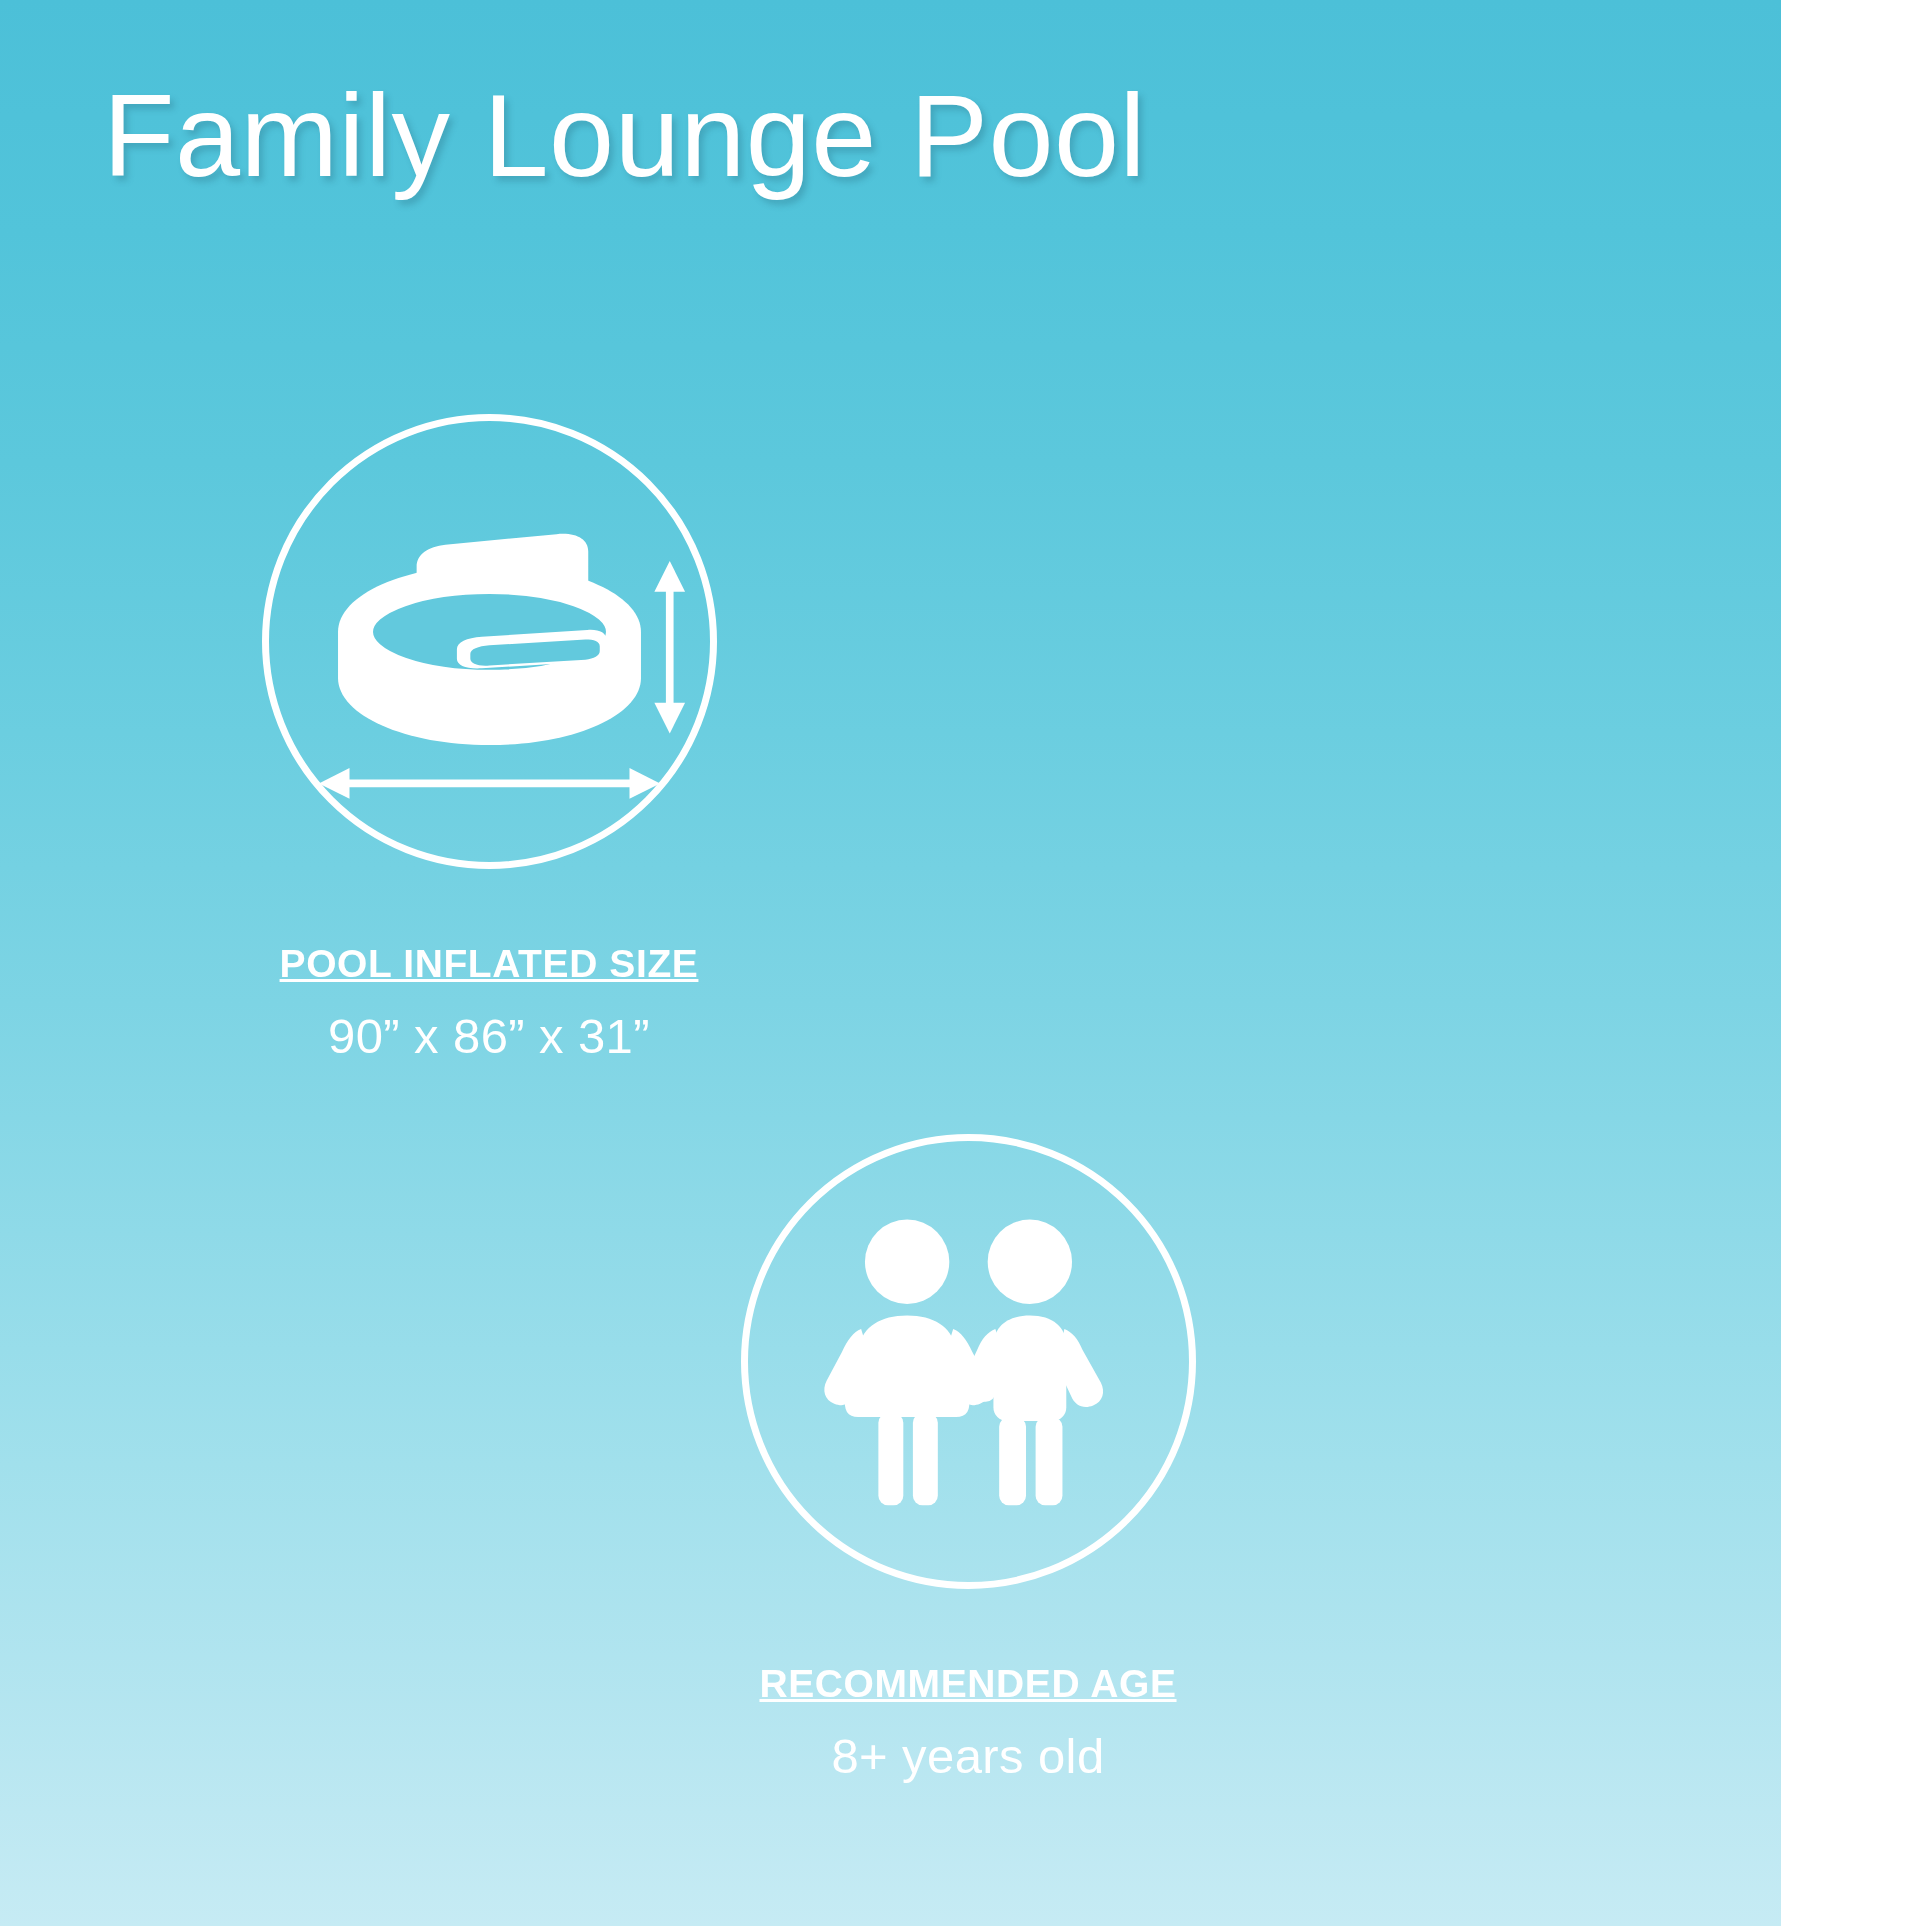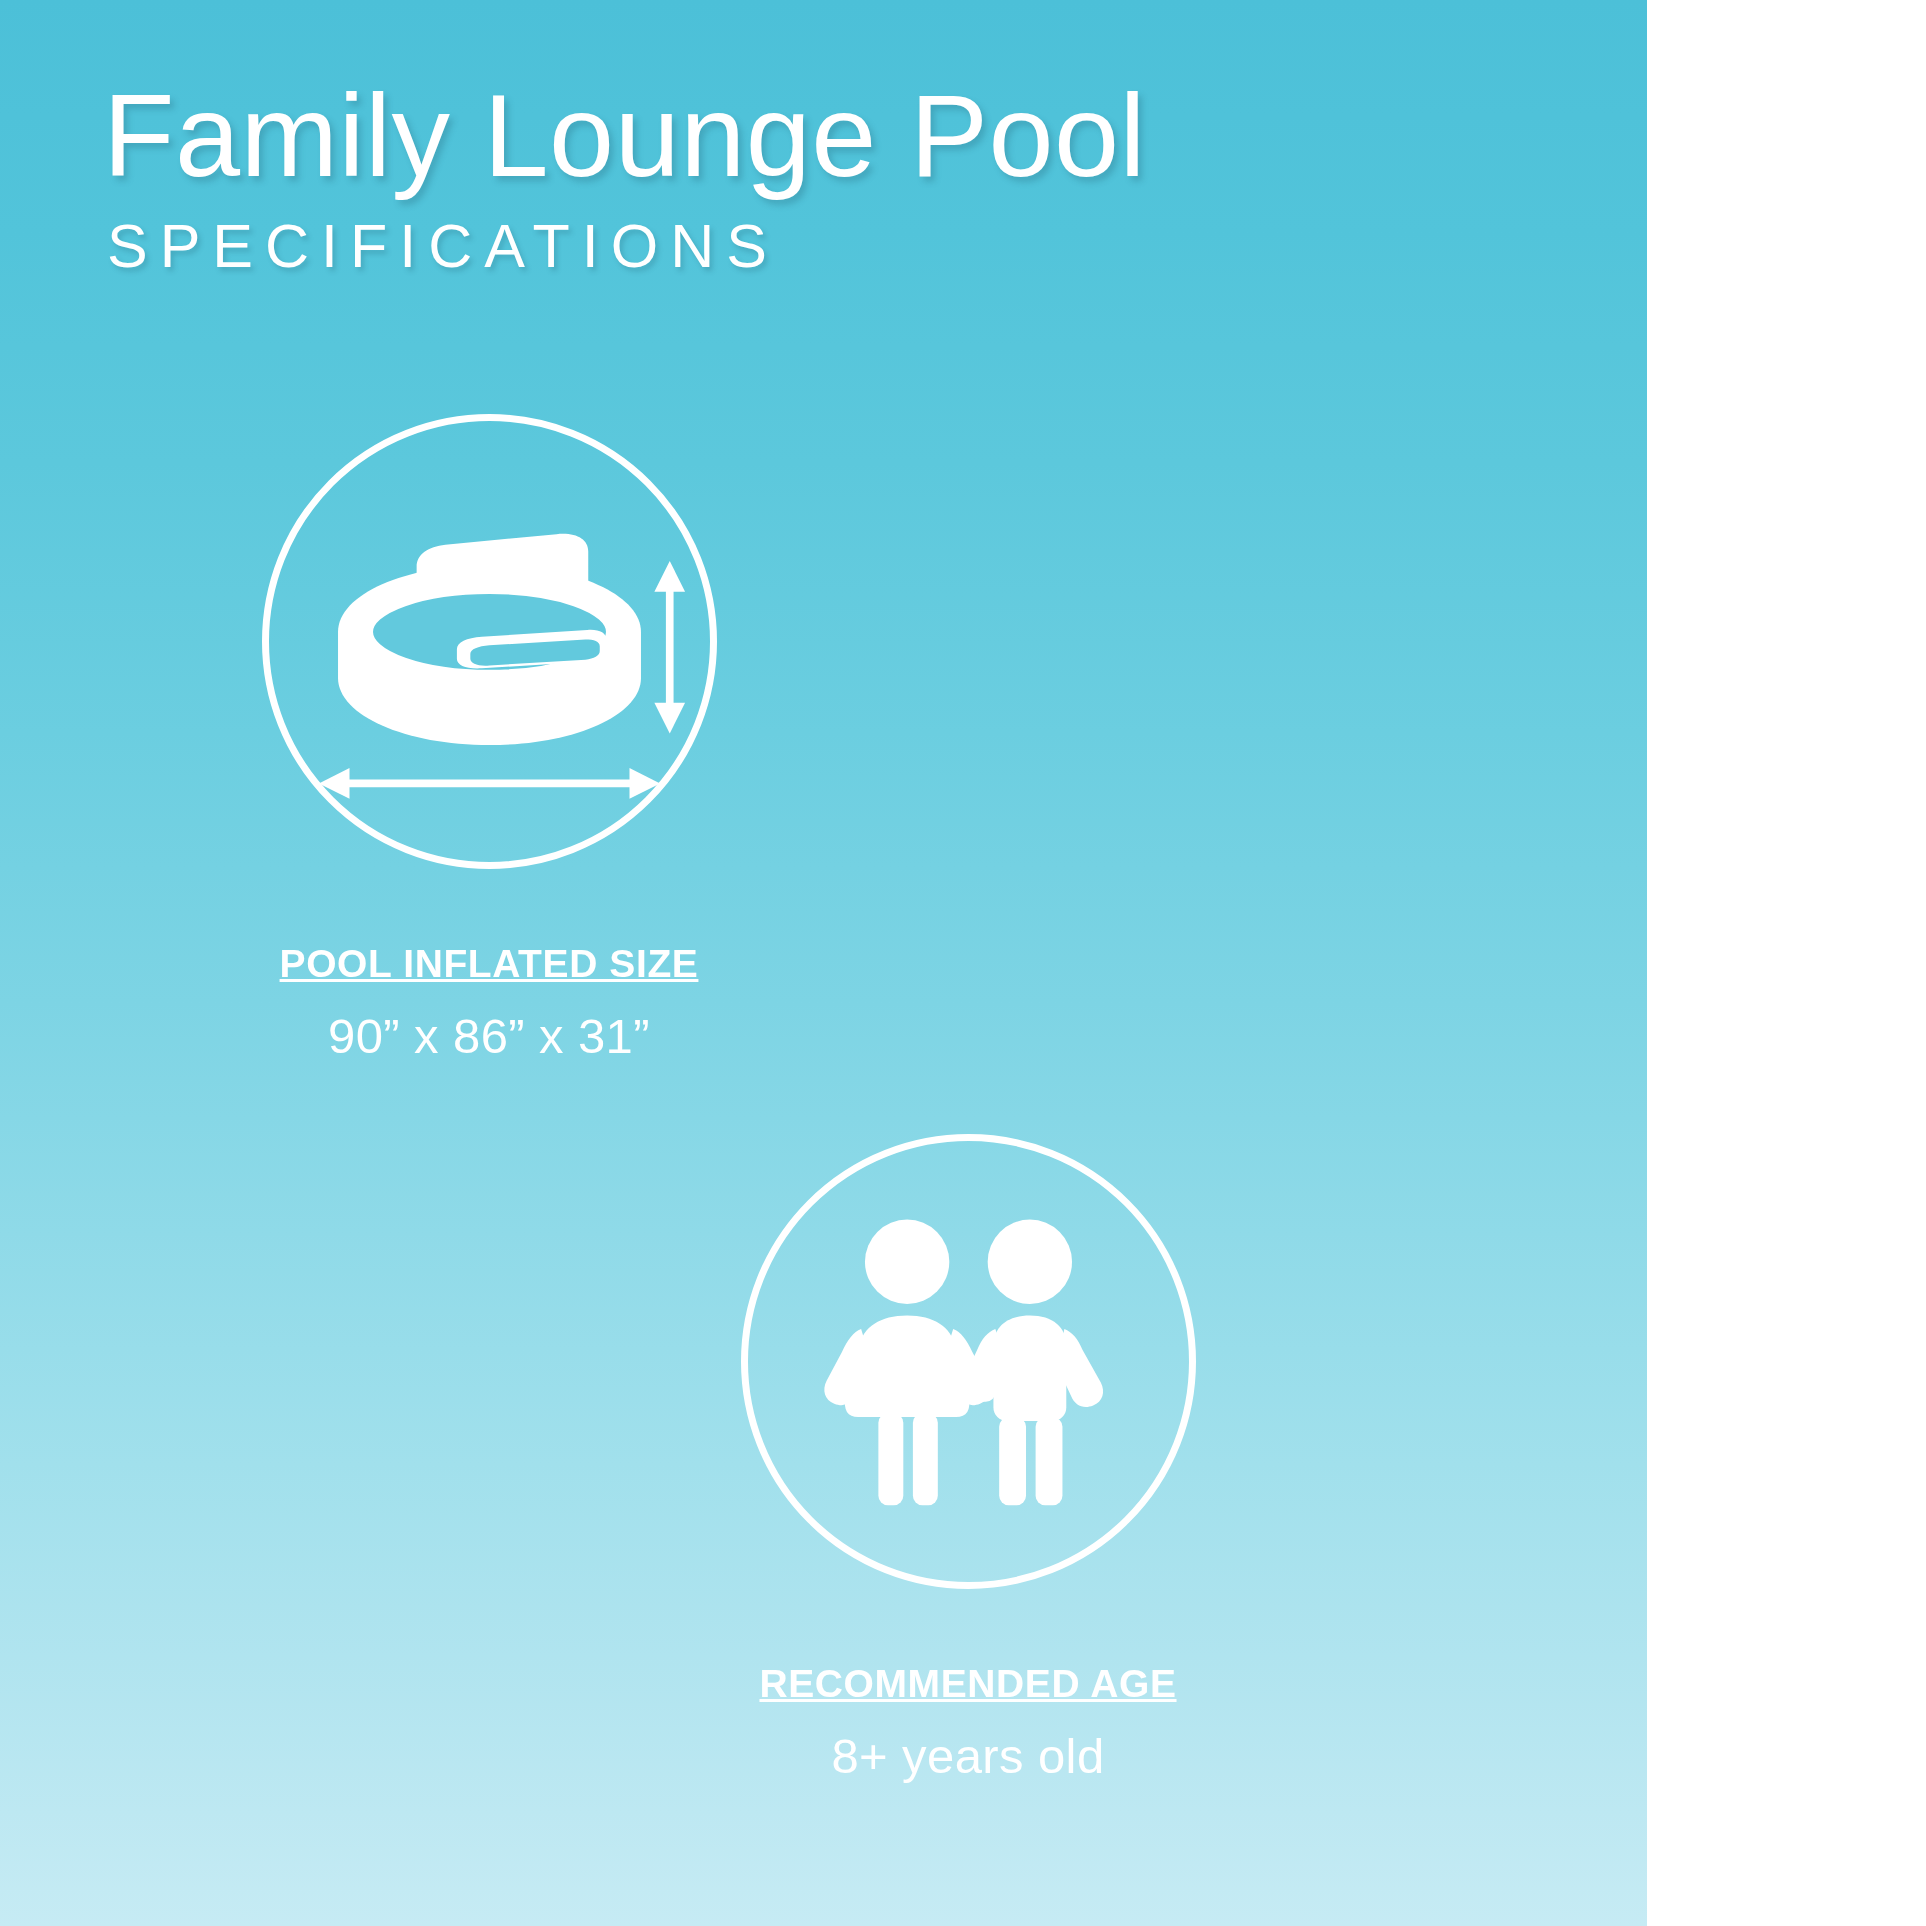--- a/index.html
+++ b/index.html
@@ -2,21 +2,21 @@
 <html><head>
 <meta charset="utf-8">
 <style>
   html, body {
     margin: 0;
     padding: 0;
     background: #ffffff;
   }
   .canvas {
     position: relative;
-    width: 1647px;
+    width: 1781px;
     height: 1927px;
     overflow: hidden;
     
     background: linear-gradient(180deg,
         #4cc0d8 0%,
         #52c4da 12%,
         #5cc8dc 24%,
         #6bcee0 38%,
         #7dd4e4 52%,
         #8fdae8 64%,
@@ -131,21 +131,20 @@
     margin-left: 5px;
   }
 </style>
 </head>
 <body>
 
 <div class="canvas">
 
   <div class="header">
     <div class="title-main">Family Lounge Pool</div>
-    <div class="title-sub">SPECIFICATIONS</div>
   </div>
 
   <div class="spec spec-a">
     <div class="icon-wrap">
       <div class="icon-circle">
         <svg viewBox="0 0 460 460" xmlns="http://www.w3.org/2000/svg" aria-hidden="true">
           <g fill="#ffffff">
 
             <path d="M154 152
                      C154 139 166 131 184 129

